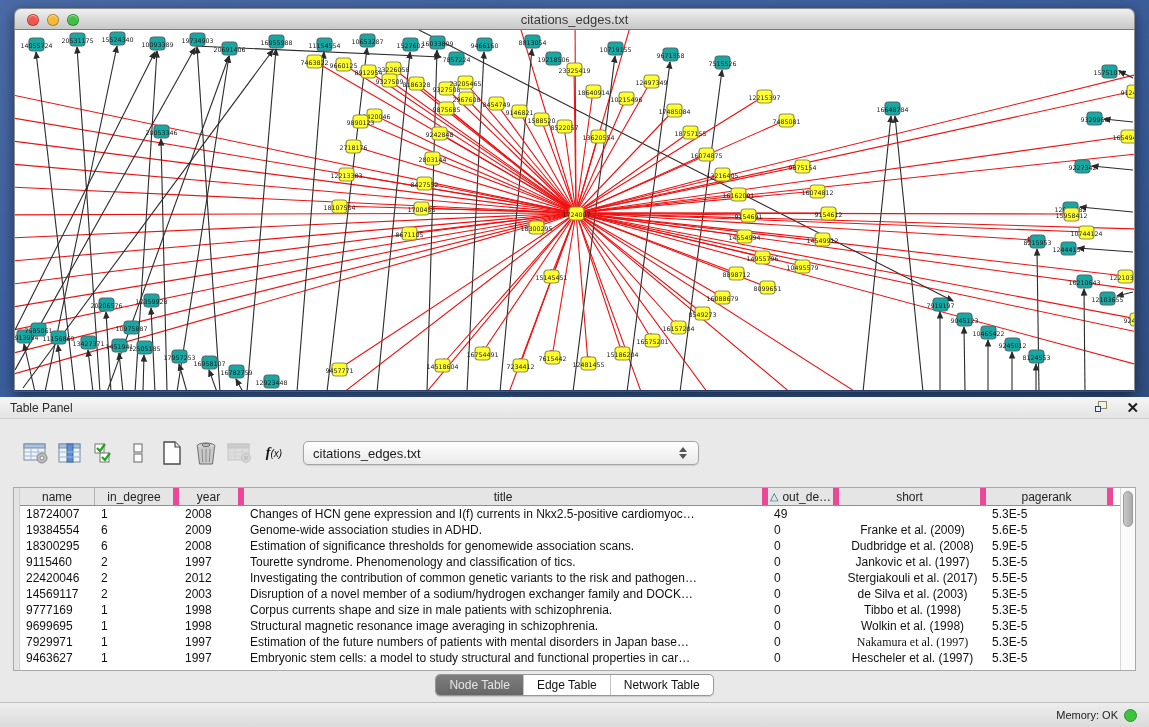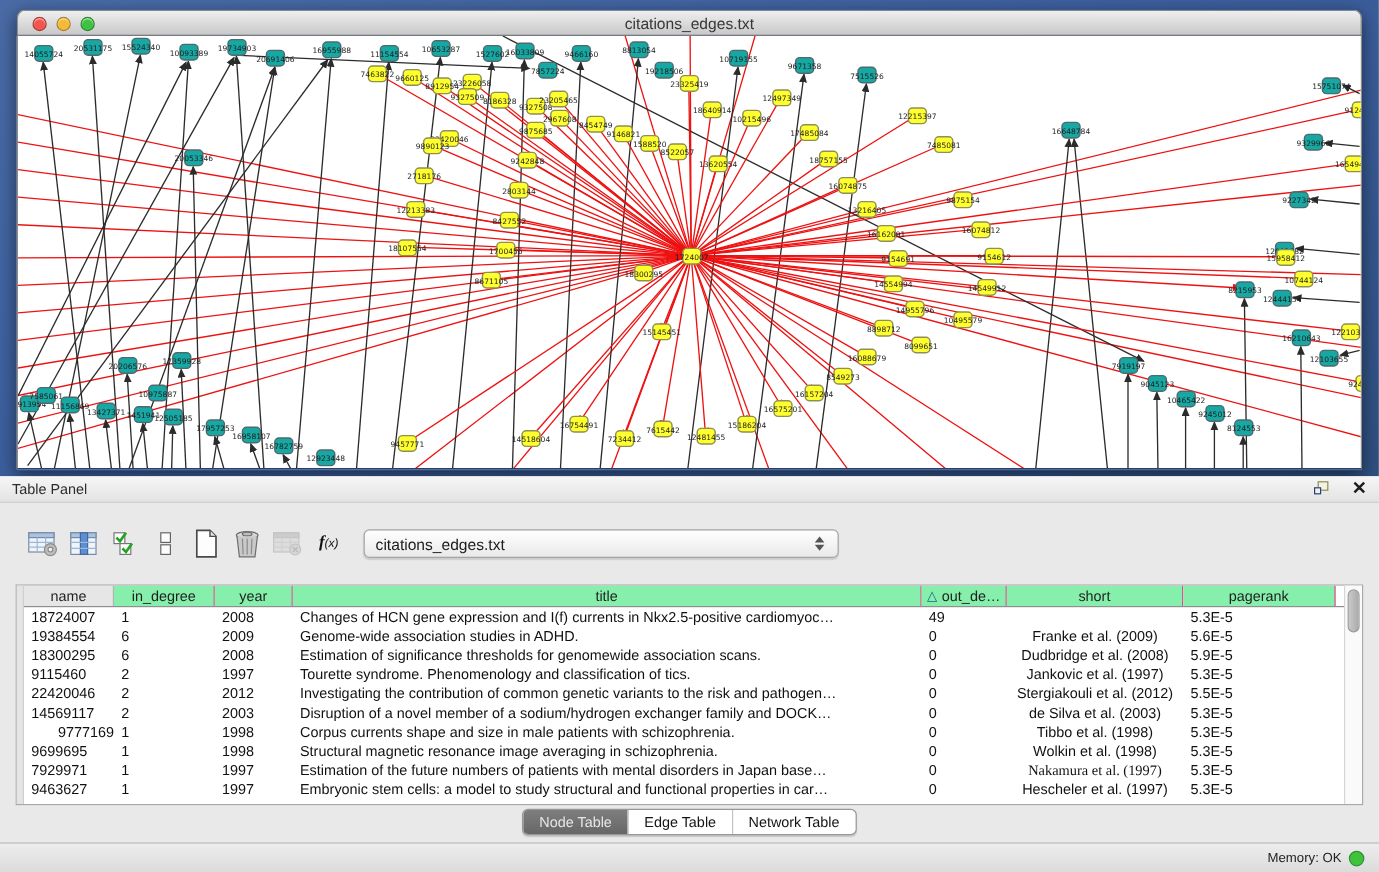--- a/index.html
+++ b/index.html
@@ -49,21 +49,21 @@
   .updown i { width:0; height:0; border-left:4px solid transparent; border-right:4px solid transparent; }
   .updown .up { border-bottom:5px solid #555; }
   .updown .dn { border-top:5px solid #555; }
 
   .table-wrap { position:absolute; left:13px; top:90px; width:1123px; height:184px;
     background:#fff; border:1px solid #a9a9a9; display:flex; }
   .gutter { width:6px; background:#e4e4e4; border-right:1px solid #cfcfcf; }
   .grid { flex:1; overflow:hidden; position:relative; }
   .thead { display:flex; height:18px; border-bottom:1px solid #8f8f8f; }
   .th { font-size:12px; color:#1f1f1f; display:flex; align-items:center; justify-content:center;
-    background:#86efac; border-right:1px solid #ec4899; height:100%; cursor:pointer; white-space:nowrap; overflow:hidden;}
+    background:#e5e5e5; border-right:6px solid #ec4899; height:100%; cursor:pointer; white-space:nowrap; overflow:hidden;}
   .th.gray { background:#e6e6e6; border-right:1px solid #b5b5b5; }
   .th .sortglyph { color:#18647e; margin-right:4px; font-size:11px; }
   .tbody .tr { display:flex; height:16px; font-size:12px; color:#111; cursor:default; }
   .tbody .td { white-space:nowrap; overflow:hidden; padding-left:6px; line-height:16px; }
   .tbody .td.center { text-align:center; padding-left:0; }
   .vscroll { width:15px; background:#fafafa; border-left:1px solid #d6d6d6; position:relative; }
   .vthumb { position:absolute; left:2px; top:3px; width:10px; height:36px; border-radius:6px;
     background:linear-gradient(90deg,#c9c9c9,#ababab); border:1px solid #9a9a9a; }
 
   .tabsrow { position:absolute; left:0; top:277px; width:100%; display:flex; justify-content:center; }
@@ -861,34 +861,34 @@
             <div class="td" style="width: 71px;">0</div>
             <div class="td center" style="width: 147px;">Jankovic et al. (1997)</div>
             <div class="td" style="width: 127px;">5.3E-5</div>
           </div>
           <div class="tr">
             <div class="td" style="width: 75px;">22420046</div>
             <div class="td" style="width: 84px;">2</div>
             <div class="td" style="width: 65px;">2012</div>
             <div class="td" style="width: 524px;">Investigating the contribution of common genetic variants to the risk and pathogen…</div>
             <div class="td" style="width: 71px;">0</div>
-            <div class="td center" style="width: 147px;">Stergiakouli et al. (2012)</div>
+            <div class="td center" style="width: 147px;">Stergiakouli et al. (2017)</div>
             <div class="td" style="width: 127px;">5.5E-5</div>
           </div>
           <div class="tr">
             <div class="td" style="width: 75px;">14569117</div>
             <div class="td" style="width: 84px;">2</div>
             <div class="td" style="width: 65px;">2003</div>
             <div class="td" style="width: 524px;">Disruption of a novel member of a sodium/hydrogen exchanger family and DOCK…</div>
             <div class="td" style="width: 71px;">0</div>
             <div class="td center" style="width: 147px;">de Silva et al. (2003)</div>
             <div class="td" style="width: 127px;">5.3E-5</div>
           </div>
           <div class="tr">
-            <div class="td" style="width: 75px; text-align: right;">9777169</div>
+            <div class="td" style="width: 75px;">9777169</div>
             <div class="td" style="width: 84px;">1</div>
             <div class="td" style="width: 65px;">1998</div>
             <div class="td" style="width: 524px;">Corpus currents shape and size in male patients with schizophrenia.</div>
             <div class="td" style="width: 71px;">0</div>
             <div class="td center" style="width: 147px;">Tibbo et al. (1998)</div>
             <div class="td" style="width: 127px;">5.3E-5</div>
           </div>
           <div class="tr">
             <div class="td" style="width: 75px;">9699695</div>
             <div class="td" style="width: 84px;">1</div>

